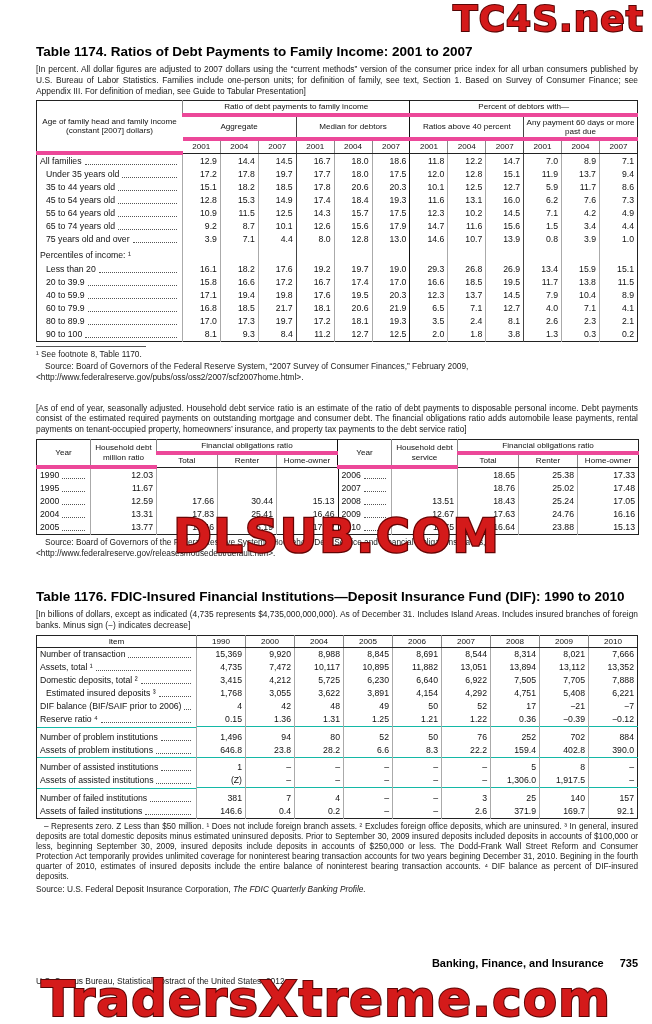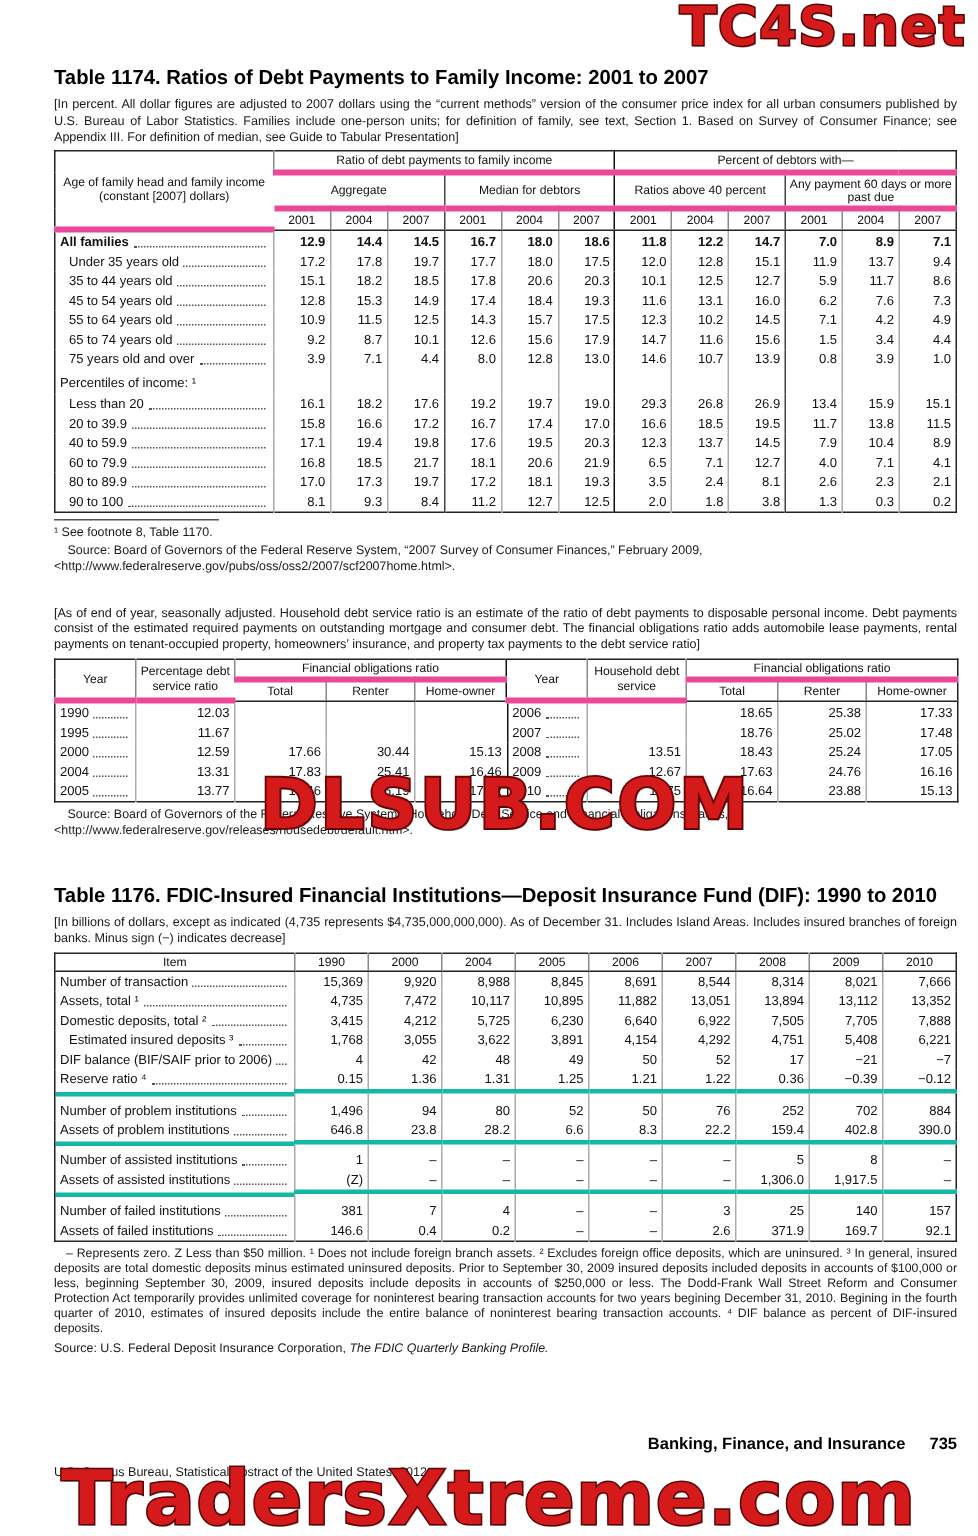--- a/index.html
+++ b/index.html
@@ -41,25 +41,25 @@
     font-size:8.7px; padding:0 3px; border-left:1px solid #aaa;
     line-height:1.5; vertical-align:bottom; white-space:nowrap; overflow:hidden;
   }
   .tbl td:first-child, .tbl th:first-child { border-left:none; }
   td.num { text-align:right; }
   td.stub, td.yr { text-align:left; }
   .stub, .yr { display:flex; align-items:flex-end; }
   .stub .lbl, .yr .lbl { white-space:nowrap; }
   .stub.ind .lbl { padding-left:6px; }
   .leader { flex:1 1 auto; border-bottom:1px dotted #555; margin:0 2px 3px 3px; min-width:4px; }
-  tr.bold-row td, tr.bold-row .lbl { font-weight:bold;align-items:flex-end; }
+  tr.bold-row td, tr.bold-row .lbl { font-weight:normal;align-items:flex-end; }
   tr.section-row td { padding-top:3px; }
   .msep { border-left:1px solid #444 !important; }
   .hsep { border-left:1.5px solid #111 !important; }
-  tr.gap-top td { border-top:3px solid #14b8a6; padding-top:3px; }
+  tr.gap-top td { border-top:1px solid #14b8a6; padding-top:3px; }
   
   .page-footer { position:absolute; left:36px; right:14px; bottom:38px; z-index:5; }
   .pf-right { text-align:right; font-weight:bold; font-size:11px; color:#000; }
   .pf-num { margin-left:16px; }
   .pf-census { font-size:8.4px; margin-top:7px; color:#1a1a1a; }
 </style>
 </head>
 <body>
 
 <div class="page">
@@ -386,21 +386,21 @@
           <col style="width:61px">
         <col style="width:54px">
           <col style="width:66px">
           <col style="width:61px">
           <col style="width:59px">
           <col style="width:61px">
       </colgroup>
       <thead>
         <tr>
           <th rowspan="2">Year</th>
-          <th rowspan="2">Percentage debt service ratio</th>
+          <th rowspan="2">Household debt million ratio</th>
           <th colspan="3">Financial obligations ratio</th>
           <th rowspan="2" class="hsep">Year</th>
           <th rowspan="2">Household debt service</th>
           <th colspan="3">Financial obligations ratio</th>
         </tr>
         <tr>
           <th>Total</th>
           <th>Renter</th>
           <th>Home-owner</th>
           <th>Total</th>

